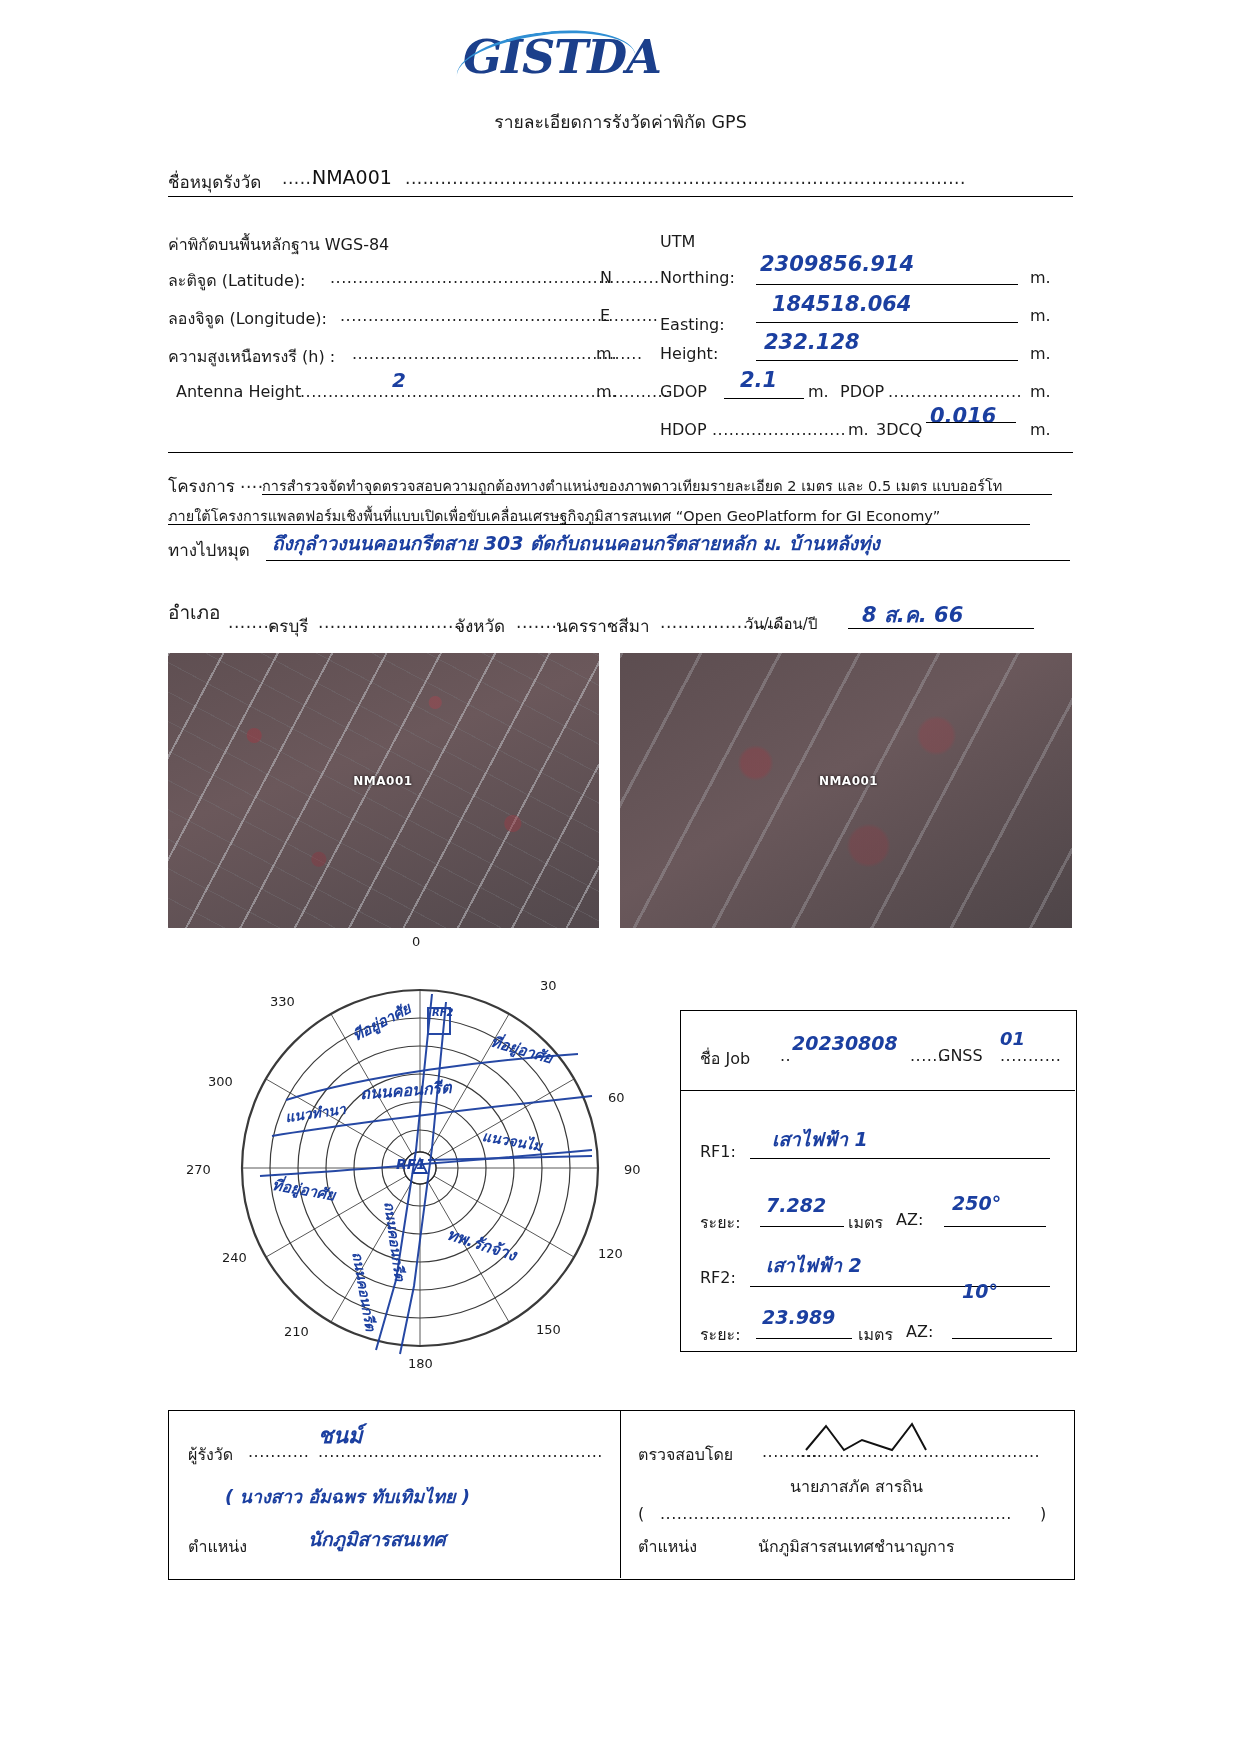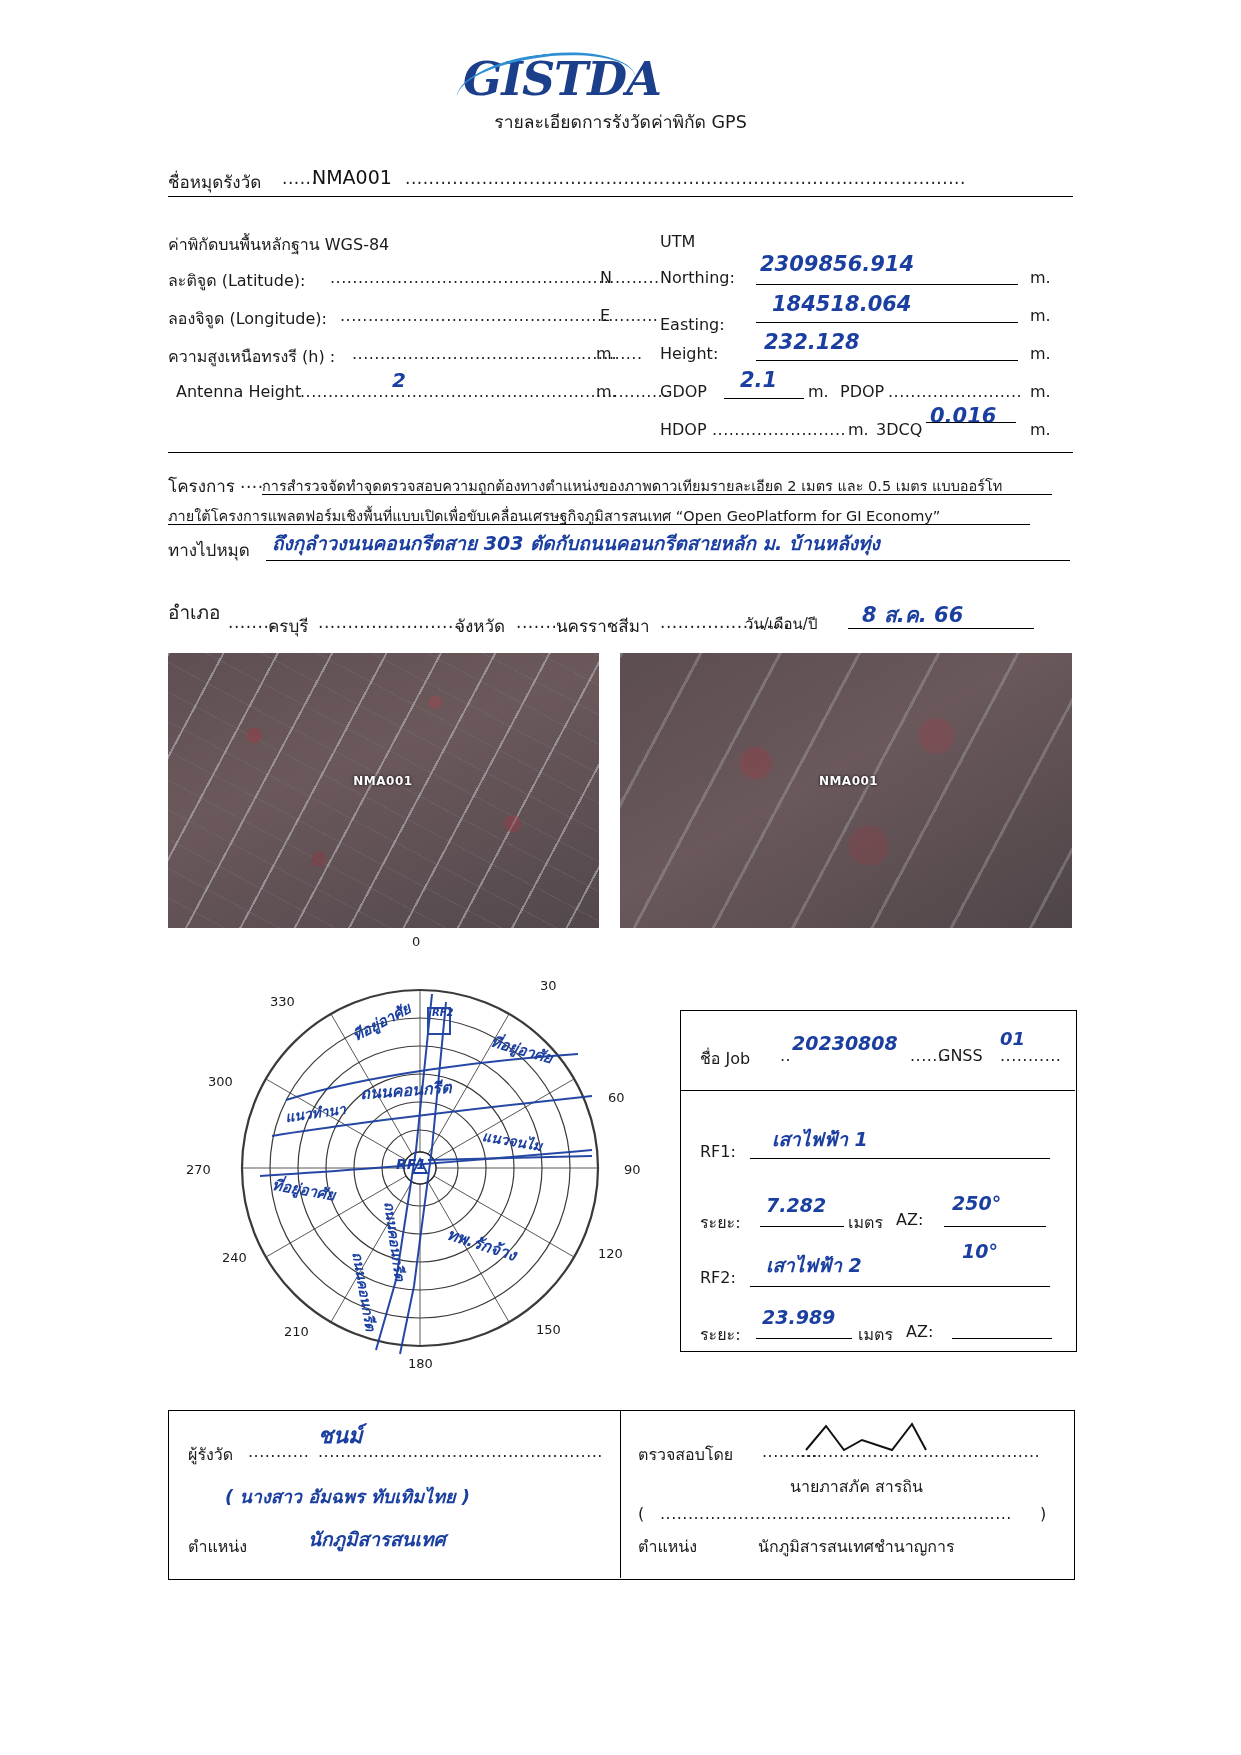--- a/index.html
+++ b/index.html
@@ -15,21 +15,21 @@
     position: relative;
     width: 1241px;
     height: 1755px;
     margin: 0 auto;
     background: #fff;
     overflow: hidden;
   }
   
   .logo-wrap {
     position: absolute;
-    top: 56px;
+    top: 34px;
     left: 0;
     width: 1124px;
     text-align: center;
   }
   .logo {
     display: inline-block;
     position: relative;
     font-family: "DejaVu Serif", serif;
     font-weight: bold;
     font-style: italic;
@@ -309,21 +309,21 @@
   <div class="hr-thin" style="left:944px; top:1226px; width:102px;"></div>
 
   <div class="t" style="left:700px; top:1268px; font-size:16px;">RF2:</div>
   <div class="hw" style="left:766px; top:1250px; font-size:19px;">เสาไฟฟ้า 2</div>
   <div class="hr-thin" style="left:750px; top:1286px; width:300px;"></div>
 
   <div class="t" style="left:700px; top:1322px; font-size:16px;">ระยะ:</div>
   <div class="hw" style="left:762px; top:1306px; font-size:19px;">23.989</div>
   <div class="t" style="left:858px; top:1322px; font-size:16px;">เมตร</div>
   <div class="t" style="left:906px; top:1322px; font-size:16px;">AZ:</div>
-  <div class="hw" style="left:962px; top:1240px; font-size:19px;">10°</div>
+  <div class="hw" style="left:962px; top:1280px; font-size:19px;">10°</div>
   <div class="hr-thin" style="left:756px; top:1338px; width:96px;"></div>
   <div class="hr-thin" style="left:952px; top:1338px; width:100px;"></div>
 
   <div class="box" style="left:168px; top:1410px; width:905px; height:168px;"></div>
   <div class="hr-thin" style="left:620px; top:1410px; width:0; height:168px; border-bottom:none; border-left:1.5px solid #000;"></div>
 
   <div class="t" style="left:188px; top:1442px; font-size:16px;">ผู้รังวัด</div>
   <div class="t dots" style="left:248px; top:1442px; font-size:16px;">...........</div>
   <div class="hw" style="left:318px; top:1418px; font-size:22px;">ชนม์</div>
   <div class="t dots" style="left:318px; top:1442px; font-size:16px;">...................................................</div>

